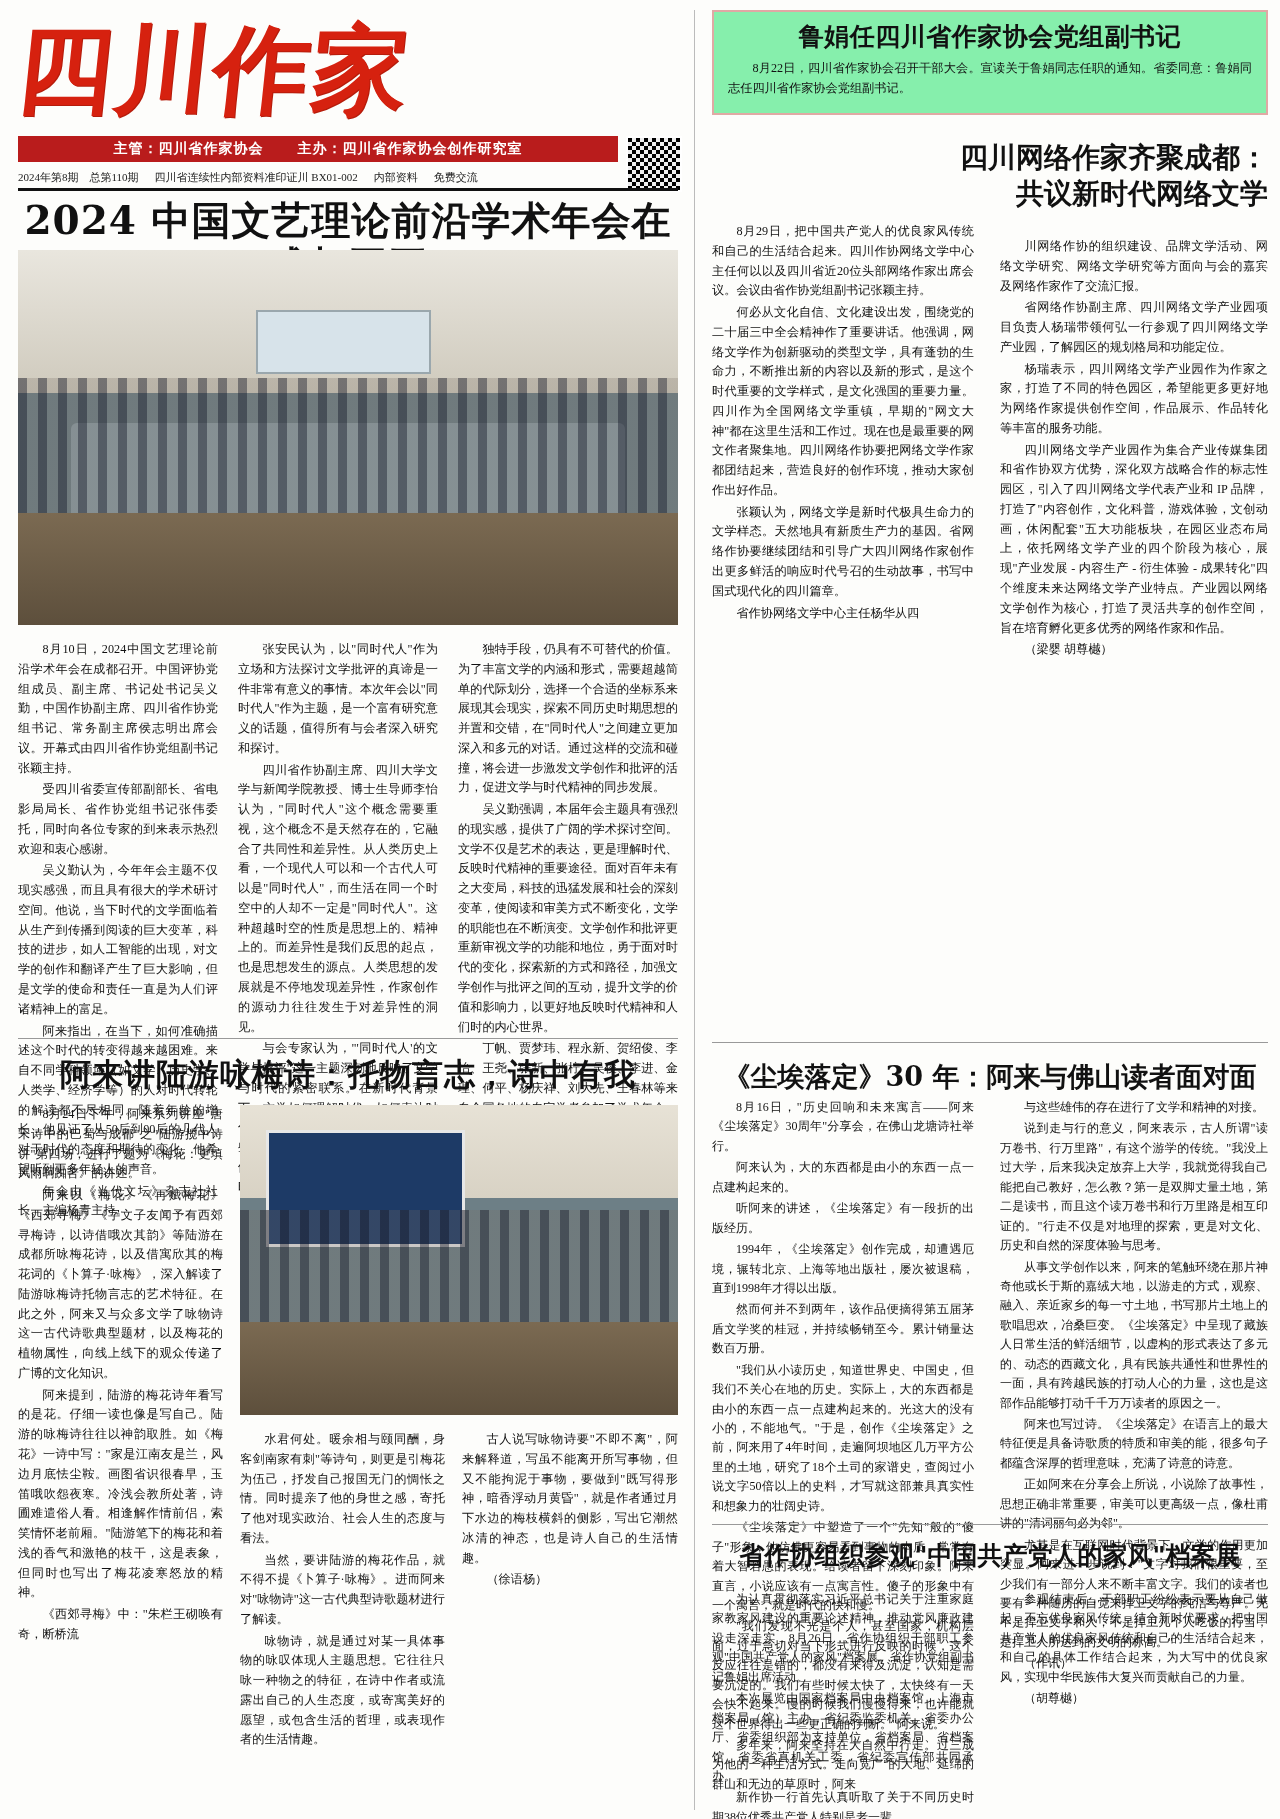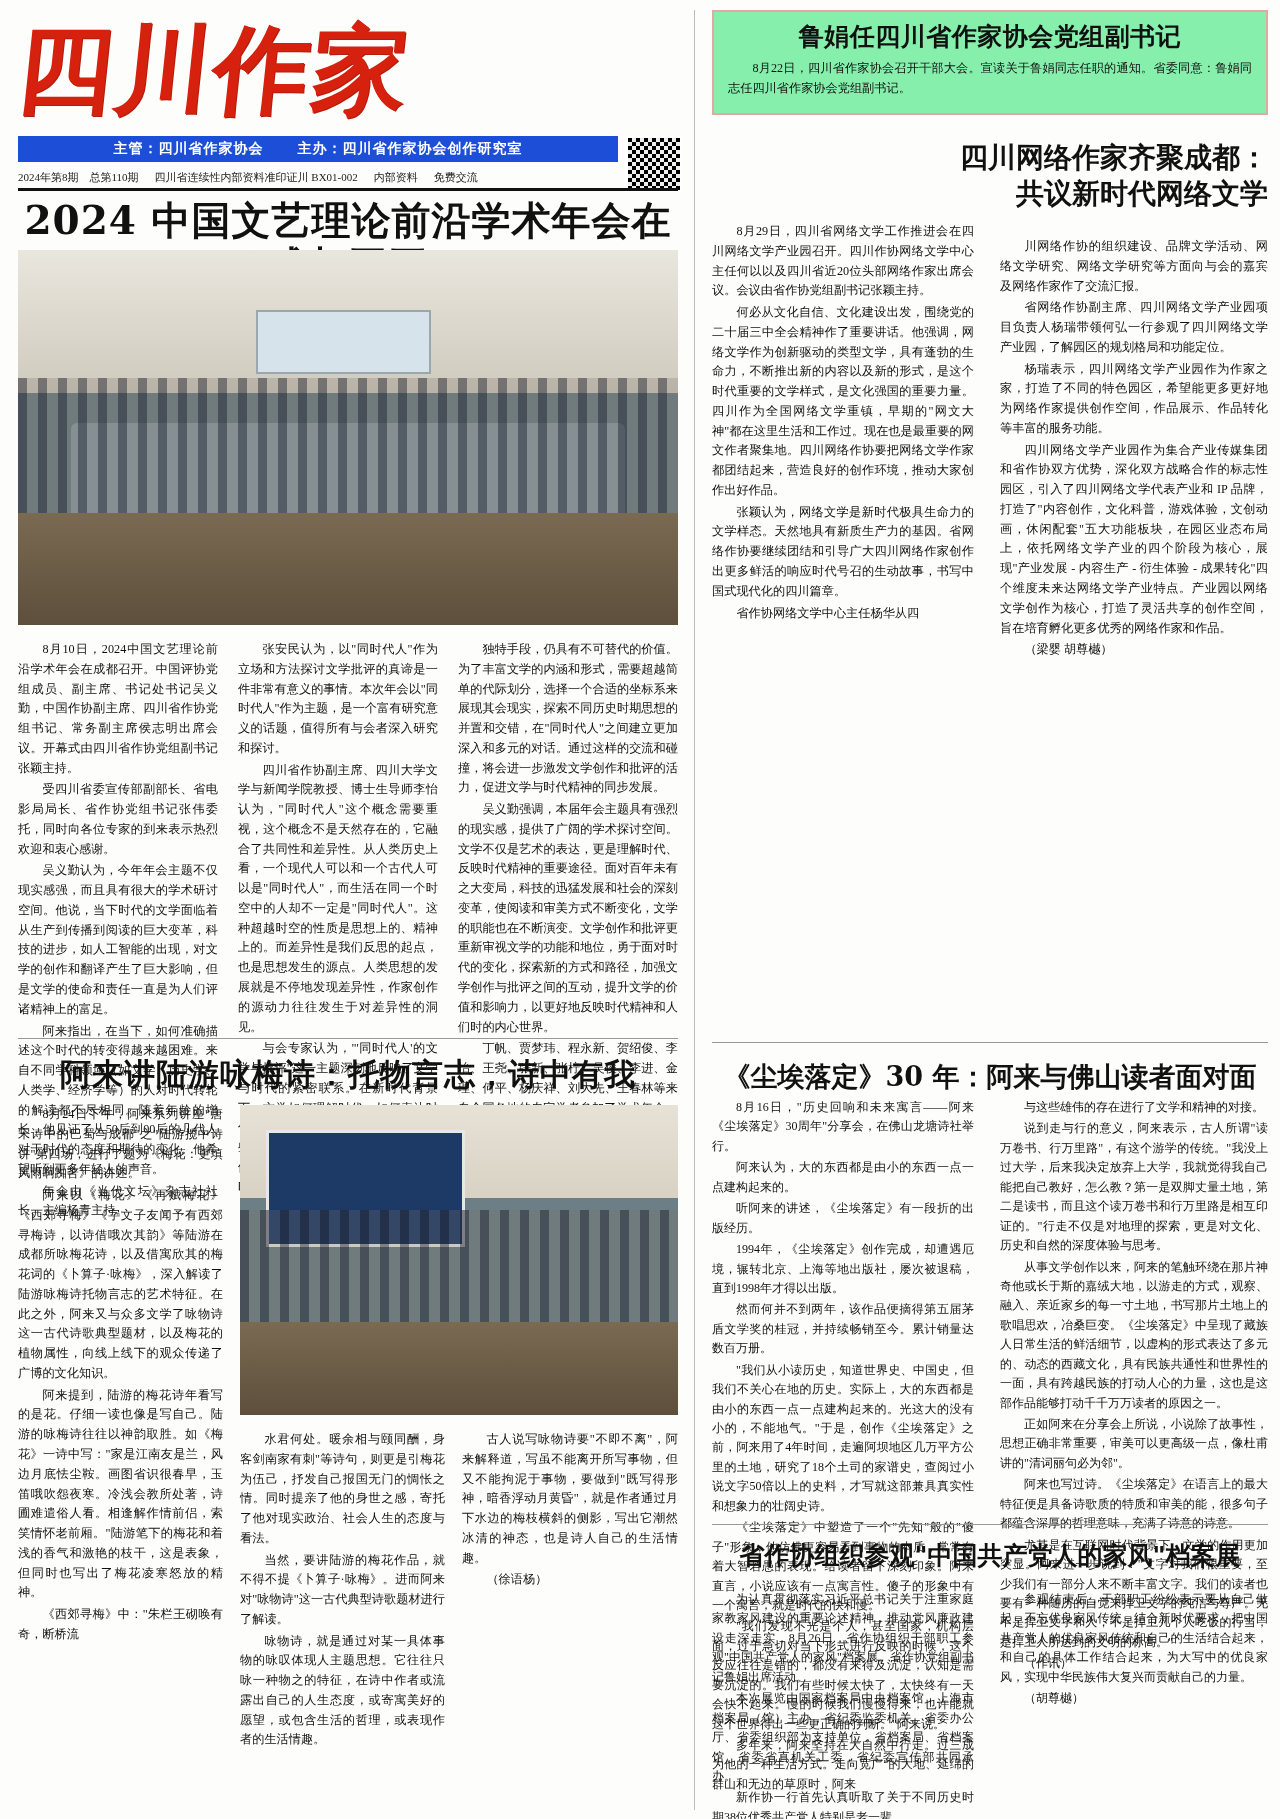--- a/index.html
+++ b/index.html
@@ -14,21 +14,21 @@
   .masthead{position:absolute;left:18px;top:10px;width:660px;height:180px;}
   .logo-cn{
     font-family:"DejaVu Serif", serif;
     font-weight:700;color:#d6210f;letter-spacing:2px;
     font-size:96px;line-height:1;white-space:nowrap;
     transform:skewX(-6deg);
     text-shadow:1px 1px 0 #b51c0b;
   }
   .logo-wrap{height:120px;display:flex;align-items:center;}
   .band{
-    margin-top:6px;background:#1d4ed8;color:#fff;height:26px;
+    margin-top:6px;background:#b91c1c;color:#fff;height:26px;
     display:flex;align-items:center;justify-content:center;gap:34px;
     font-size:14px;font-weight:700;letter-spacing:1px;
     width:600px;
   }
   .band2{
     width:600px;border-bottom:1px solid #444;height:26px;
     display:flex;align-items:center;font-size:11px;color:#222;gap:16px;padding-top:2px;
   }
   .band2 span{white-space:nowrap;}
   .qr{
@@ -183,21 +183,21 @@
   <div class="vline" style="left:694px;top:10px;height:1800px;"></div>
 
   <div class="redbox">
     <h2>鲁娟任四川省作家协会党组副书记</h2>
     <p>8月22日，四川省作家协会召开干部大会。宣读关于鲁娟同志任职的通知。省委同意：鲁娟同志任四川省作家协会党组副书记。</p>
   </div>
 
   <div class="headline3" style="white-space:pre-line;">四川网络作家齐聚成都：
 共议新时代网络文学</div>
   <div class="col" style="left:712px;top:222px;width:262px;height:800px;">
-    <p>8月29日，四川省网络文学工作推进会在四川网络文学产业园召开。四川作协网络文学中心主任何以以及四川省近20位头部网络作家出席会议。会议由省作协党组副书记张颖主持。</p>
+    <p>8月29日，把中国共产党人的优良家风传统和自己的生活结合起来。四川作协网络文学中心主任何以以及四川省近20位头部网络作家出席会议。会议由省作协党组副书记张颖主持。</p>
     <p>何必从文化自信、文化建设出发，围绕党的二十届三中全会精神作了重要讲话。他强调，网络文学作为创新驱动的类型文学，具有蓬勃的生命力，不断推出新的内容以及新的形式，是这个时代重要的文学样式，是文化强国的重要力量。四川作为全国网络文学重镇，早期的"网文大神"都在这里生活和工作过。现在也是最重要的网文作者聚集地。四川网络作协要把网络文学作家都团结起来，营造良好的创作环境，推动大家创作出好作品。</p>
     <p>张颖认为，网络文学是新时代极具生命力的文学样态。天然地具有新质生产力的基因。省网络作协要继续团结和引导广大四川网络作家创作出更多鲜活的响应时代号召的生动故事，书写中国式现代化的四川篇章。</p>
     <p>省作协网络文学中心主任杨华从四</p>
   </div>
   <div class="col" style="left:1000px;top:237px;width:268px;height:800px;">
     <p>川网络作协的组织建设、品牌文学活动、网络文学研究、网络文学研究等方面向与会的嘉宾及网络作家作了交流汇报。</p>
     <p>省网络作协副主席、四川网络文学产业园项目负责人杨瑞带领何弘一行参观了四川网络文学产业园，了解园区的规划格局和功能定位。</p>
     <p>杨瑞表示，四川网络文学产业园作为作家之家，打造了不同的特色园区，希望能更多更好地为网络作家提供创作空间，作品展示、作品转化等丰富的服务功能。</p>
     <p>四川网络文学产业园作为集合产业传媒集团和省作协双方优势，深化双方战略合作的标志性园区，引入了四川网络文学代表产业和 IP 品牌，打造了"内容创作，文化科普，游戏体验，文创动画，休闲配套"五大功能板块，在园区业态布局上，依托网络文学产业的四个阶段为核心，展现"产业发展 - 内容生产 - 衍生体验 - 成果转化"四个维度未来达网络文学产业特点。产业园以网络文学创作为核心，打造了灵活共享的创作空间，旨在培育孵化更多优秀的网络作家和作品。</p>
     <p class="sig">（梁婴 胡尊樾）</p>
@@ -214,22 +214,22 @@
     <p>然而何并不到两年，该作品便摘得第五届茅盾文学奖的桂冠，并持续畅销至今。累计销量达数百万册。</p>
     <p>"我们从小读历史，知道世界史、中国史，但我们不关心在地的历史。实际上，大的东西都是由小的东西一点一点建构起来的。光这大的没有小的，不能地气。"于是，创作《尘埃落定》之前，阿来用了4年时间，走遍阿坝地区几万平方公里的土地，研究了18个土司的家谱史，查阅过小说文字50倍以上的史料，才写就这部兼具真实性和想象力的壮阔史诗。</p>
     <p>《尘埃落定》中塑造了一个"先知"般的"傻子"形象，他仿佛更容易看到事物的本质，常常有着大智若愚的表现。给读者留下深刻印象。阿来直言，小说应该有一点寓言性。傻子的形象中有一个寓言，就是时代的快和慢。</p>
     <p>"我们发现不光是个人，甚至国家，机构层面，过于急切对当下形式进行反映的时候，这个反应往往是错的，都没有来得及沉淀，认知是需要沉淀的。我们有些时候太快了，太快终有一天会快不起来。慢的时候我们慢慢得来，也许能就这个世界得出一些更正确的判断。"阿来说。</p>
     <p>多年来，阿来坚持在大自然中行走。过三成为他的一种生活方式。走向宽广"的大地、延绵的群山和无边的草原时，阿来</p>
   </div>
   <div class="col" style="left:1000px;top:1098px;width:268px;height:420px;font-size:12px;">
     <p>与这些雄伟的存在进行了文学和精神的对接。</p>
     <p>说到走与行的意义，阿来表示，古人所谓"读万卷书、行万里路"，有这个游学的传统。"我没上过大学，后来我决定放弃上大学，我就觉得我自己能把自己教好，怎么教？第一是双脚丈量土地，第二是读书，而且这个读万卷书和行万里路是相互印证的。"行走不仅是对地理的探索，更是对文化、历史和自然的深度体验与思考。</p>
     <p>从事文学创作以来，阿来的笔触环绕在那片神奇他或长于斯的嘉绒大地，以游走的方式，观察、融入、亲近家乡的每一寸土地，书写那片土地上的歌唱思欢，冶桑巨变。《尘埃落定》中呈现了藏族人日常生活的鲜活细节，以虚构的形式表达了多元的、动态的西藏文化，具有民族共通性和世界性的一面，具有跨越民族的打动人心的力量，这也是这部作品能够打动千千万万读者的原因之一。</p>
+    <p>阿来也写过诗。《尘埃落定》在语言上的最大特征便是具备诗歌质的特质和审美的能，很多句子都蕴含深厚的哲理意味，充满了诗意的诗意。</p>
     <p>正如阿来在分享会上所说，小说除了故事性，思想正确非常重要，审美可以更高级一点，像杜甫讲的"清词丽句必为邻"。</p>
-    <p>阿来也写过诗。《尘埃落定》在语言上的最大特征便是具备诗歌质的特质和审美的能，很多句子都蕴含深厚的哲理意味，充满了诗意的诗意。</p>
     <p>尤其是在互联网时代背景下，文学的作用更加突显。阿来进一步说到："文字对我们很重要，至少我们有一部分人来不断丰富文字。我们的读者也要有一种随历的自觉来捍卫文字的纯洁与尊严。无不是捍卫文字和人，不是捍卫几个人吃饭的行当，是捍卫人所达到的文明的标高。"</p>
     <p class="sig">（作讯）</p>
   </div>
 
   <div class="hr-soft" style="left:712px;top:1524px;width:556px;"></div>
 
   <div class="headline5">省作协组织参观"中国共产党人的家风"档案展</div>
   <div class="col" style="left:712px;top:1590px;width:262px;height:220px;font-size:12px;">
     <p>为认真贯彻落实习近平总书记关于注重家庭家教家风建设的重要论述精神，推动党风廉政建设走深走实，8月26日，省作协组织干部职工参观"中国共产党人的家风"档案展。省作协党组副书记鲁娟出席活动。</p>
     <p>本次展览由国家档案局中央档案馆，上海市档案局（馆）主办，省纪委监委机关、省委办公厅、省委组织部为支持单位，省档案局、省档案馆、省委省直机关工委，省纪委宣传部共同承办。</p>

